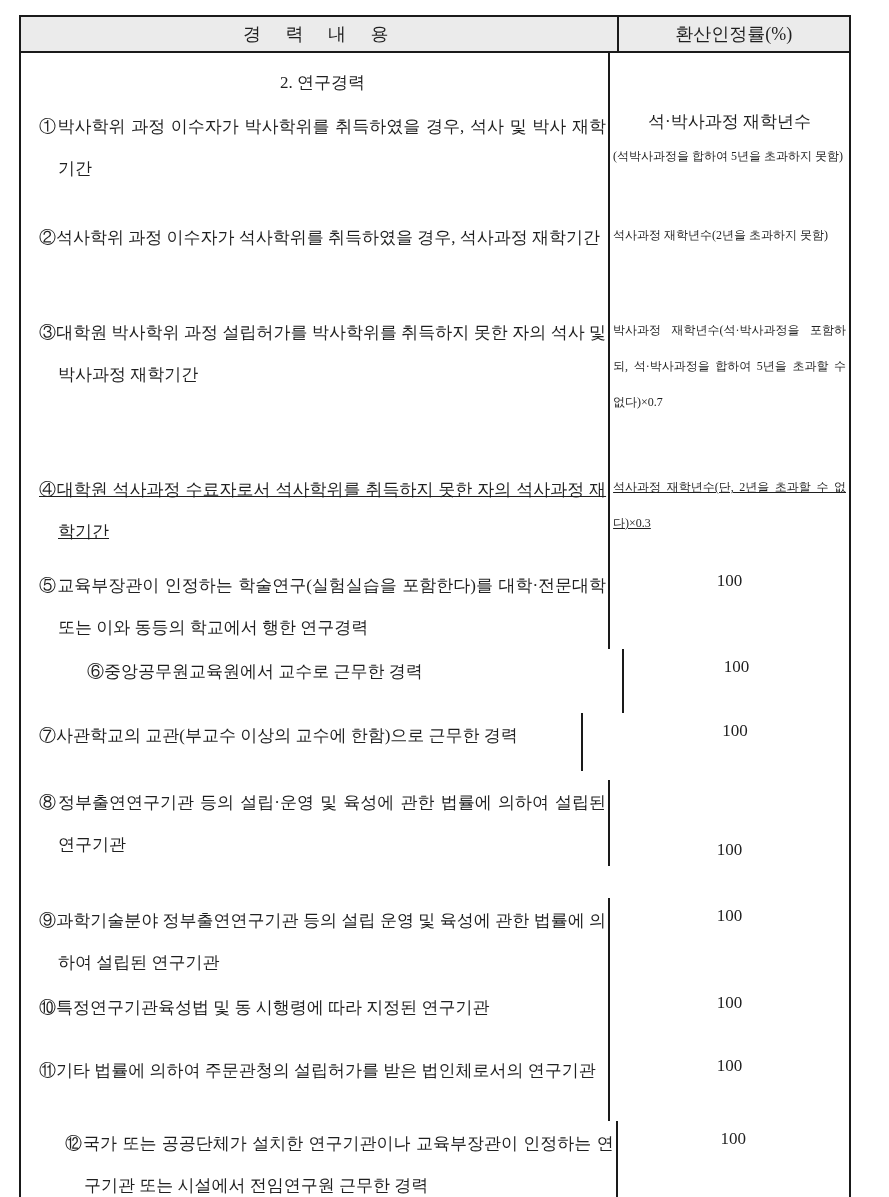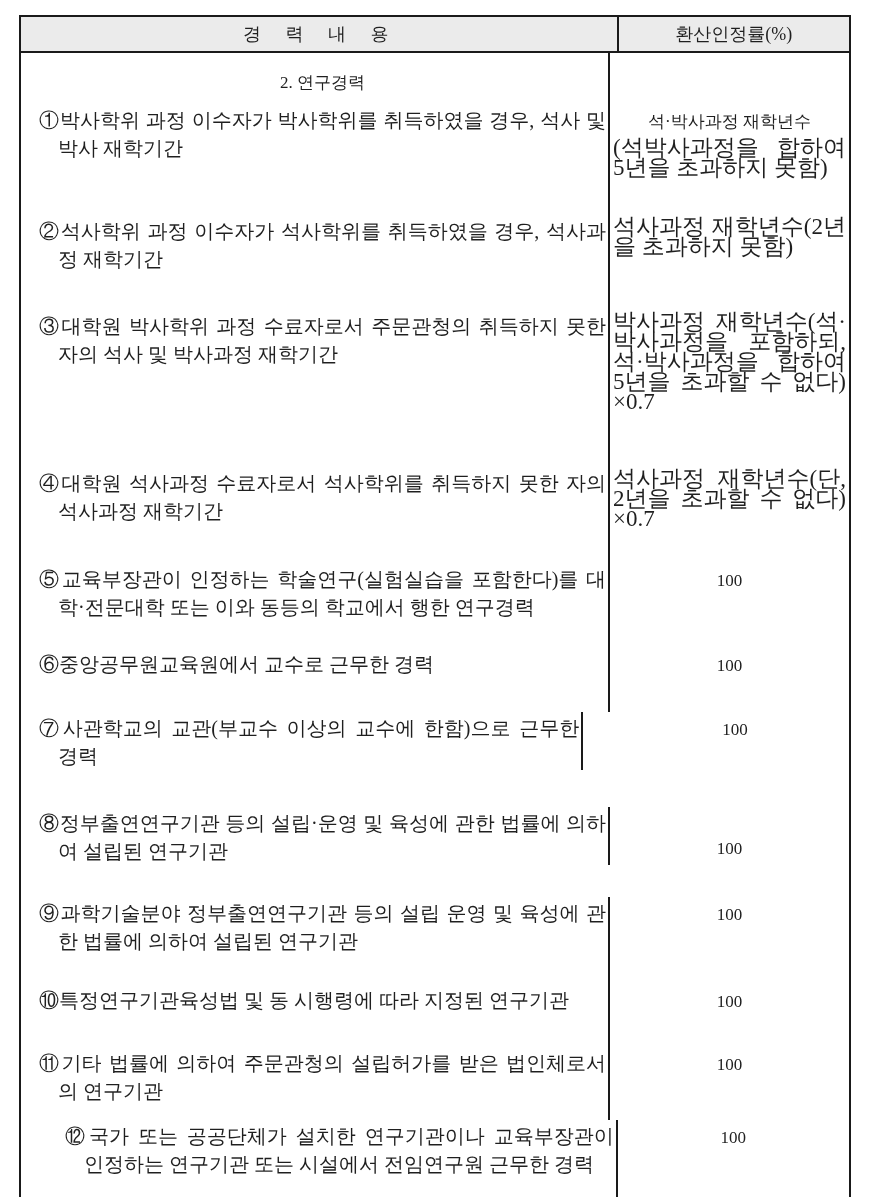--- a/index.html
+++ b/index.html
@@ -47,47 +47,47 @@
   .cell-left {
     width: 599px;
     border-right: 2px solid #1a1a1a;
     padding: 2px 2px 0 18px;
   }
   .cell-right {
     width: 243px;
     padding: 2px 3px 0 3px;
   }
   .content {
-    font-size: 20px;
-    line-height: 28px;
+    font-size: 17px;
+    line-height: 42px;
     text-align: justify;
     text-align-last: left;
     word-break: break-all;
     padding-left: 19px;
     text-indent: -19px;
   }
   .rate-title {
     font-size: 17px;
     line-height: 32px;
     text-align: center;
   }
   .rate-body {
-    font-size: 23px;
-    line-height: 20px;
+    font-size: 12px;
+    line-height: 36px;
     text-align: justify;
     text-align-last: left;
     word-break: break-all;
   }
   
   #rows .row:nth-child(1)  { min-height: 111px; }
   #rows .row:nth-child(2)  { min-height: 95px;  }
   #rows .row:nth-child(3)  { min-height: 157px; }
-  #rows .row:nth-child(4)  { min-height: 96px;  }
+  #rows .row:nth-child(4)  { min-height: 96px; text-decoration: underline;  }
   #rows .row:nth-child(5)  { min-height: 85px;  }
-  #rows .row:nth-child(6)  { min-height: 64px;  }
+  #rows .row:nth-child(6)  { min-height: 64px; padding-left: 48px;  }
   #rows .row:nth-child(7)  { min-height: 58px; gap: 38px;  }
   #rows .row:nth-child(8)  { min-height: 95px; align-items: flex-end;  }
   #rows .row:nth-child(9)  { min-height: 87px; margin-top: 32px;  }
   #rows .row:nth-child(10) { min-height: 63px;  }
   #rows .row:nth-child(11) { min-height: 73px;  }
   #rows .row:nth-child(12) { min-height: 88px; margin-left: 26px;  }
 </style>
 </head>
 <body>
 
@@ -120,35 +120,35 @@
       <p class="content">②석사학위 과정 이수자가 석사학위를 취득하였을 경우, 석사과정 재학기간</p>
     </div>
     <div class="cell-right">
       <div class="rate-title"></div>
       <p class="rate-body">석사과정 재학년수(2년을 초과하지 못함)</p>
     </div>
   </div>
 
   <div class="row">
     <div class="cell-left">
-      <p class="content">③대학원 박사학위 과정 수료자로서 주문관청의 취득하지 못한 자의 석사 및 박사과정 재학기간</p>
+      <p class="content">③대학원 박사학위 과정 설립허가를 박사학위를 취득하지 못한 자의 석사 및 박사과정 재학기간</p>
     </div>
     <div class="cell-right">
       <div class="rate-title"></div>
       <p class="rate-body">박사과정 재학년수(석·박사과정을 포함하되, 석·박사과정을 합하여 5년을 초과할 수 없다)×0.7</p>
     </div>
   </div>
 
   <div class="row">
     <div class="cell-left">
       <p class="content">④대학원 석사과정 수료자로서 석사학위를 취득하지 못한 자의 석사과정 재학기간</p>
     </div>
     <div class="cell-right">
       <div class="rate-title"></div>
-      <p class="rate-body">석사과정 재학년수(단, 2년을 초과할 수 없다)×0.7</p>
+      <p class="rate-body">석사과정 재학년수(단, 2년을 초과할 수 없다)×0.3</p>
     </div>
   </div>
 
   <div class="row">
     <div class="cell-left">
       <p class="content">⑤교육부장관이 인정하는 학술연구(실험실습을 포함한다)를 대학·전문대학 또는 이와 동등의 학교에서 행한 연구경력</p>
     </div>
     <div class="cell-right">
       <div class="rate-title">100</div>
       <p class="rate-body"></p>

